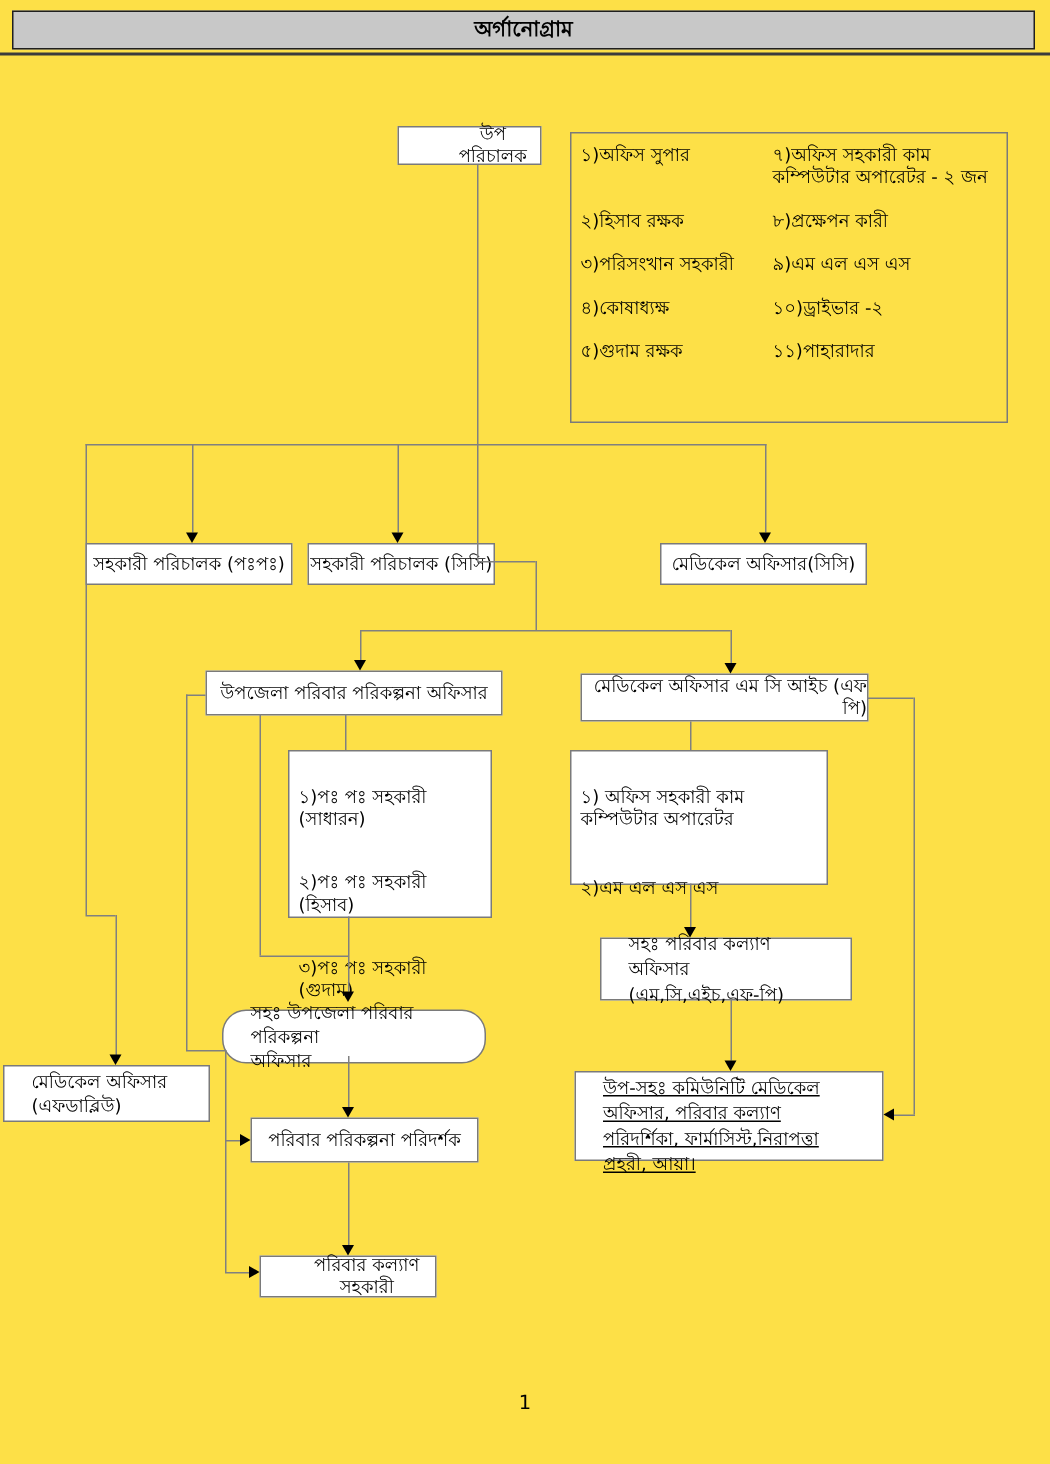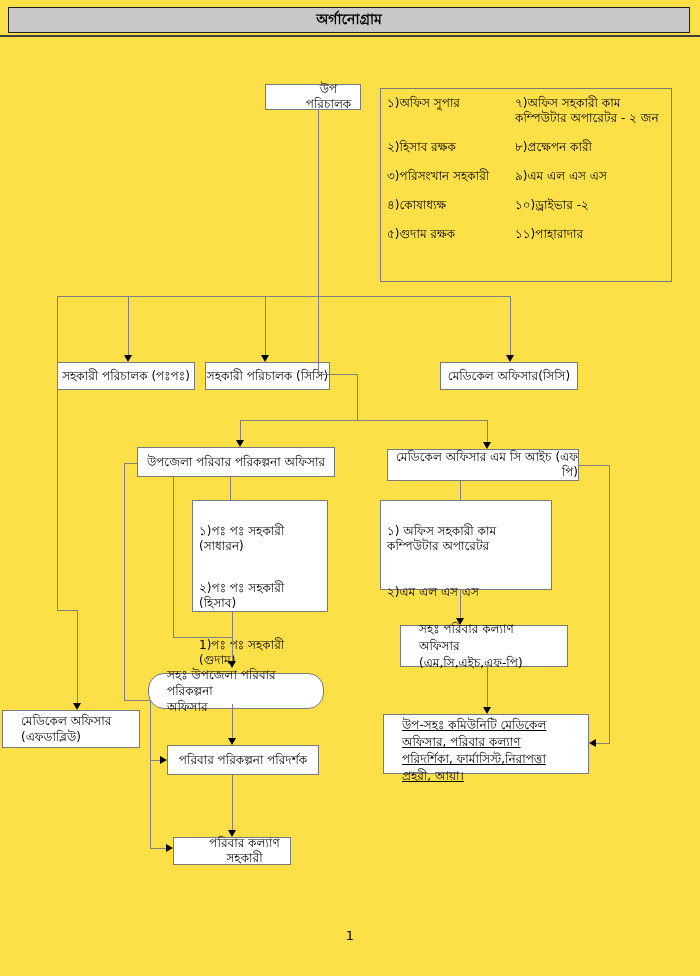--- a/index.html
+++ b/index.html
@@ -66,21 +66,21 @@
   <div class="node" style="left:57px;top:362px;width:138px;height:28px;">সহকারী পরিচালক (পঃপঃ)</div>
   <div class="node" style="left:205px;top:362px;width:125px;height:28px;">সহকারী পরিচালক (সিসি)</div>
   <div class="node" style="left:440px;top:362px;width:138px;height:28px;">মেডিকেল অফিসার(সিসি)</div>
 
   <div class="node" style="left:137px;top:447px;width:198px;height:30px;">উপজেলা পরিবার পরিকল্পনা অফিসার</div>
   <div class="node" style="left:387px;top:449px;width:192px;height:32px;text-align:right;">মেডিকেল অফিসার এম সি আইচ (এফ পি)</div>
 
   <div class="listbox" style="left:192px;top:500px;width:136px;height:112px;">
     <div class="li">১)পঃ পঃ সহকারী (সাধারন)</div>
     <div class="li">২)পঃ পঃ সহকারী (হিসাব)</div>
-    <div class="li">1)পঃ পঃ সহকারী (গুদাম)</div>
+    <div class="li">৩)পঃ পঃ সহকারী (গুদাম)</div>
     <div class="li">৪) এম এল এস এস</div>
   </div>
 
   <div class="listbox" style="left:380px;top:500px;width:172px;height:90px;">
     <div class="li" style="margin-bottom:16px;">১) অফিস সহকারী কাম
 কম্পিউটার অপারেটর</div>
     <div class="li">২)এম এল এস এস</div>
   </div>
 
   <div class="node left" style="left:148px;top:673px;width:176px;height:36px;line-height:16px;border-radius:16px;">সহঃ উপজেলা পরিবার পরিকল্পনা

